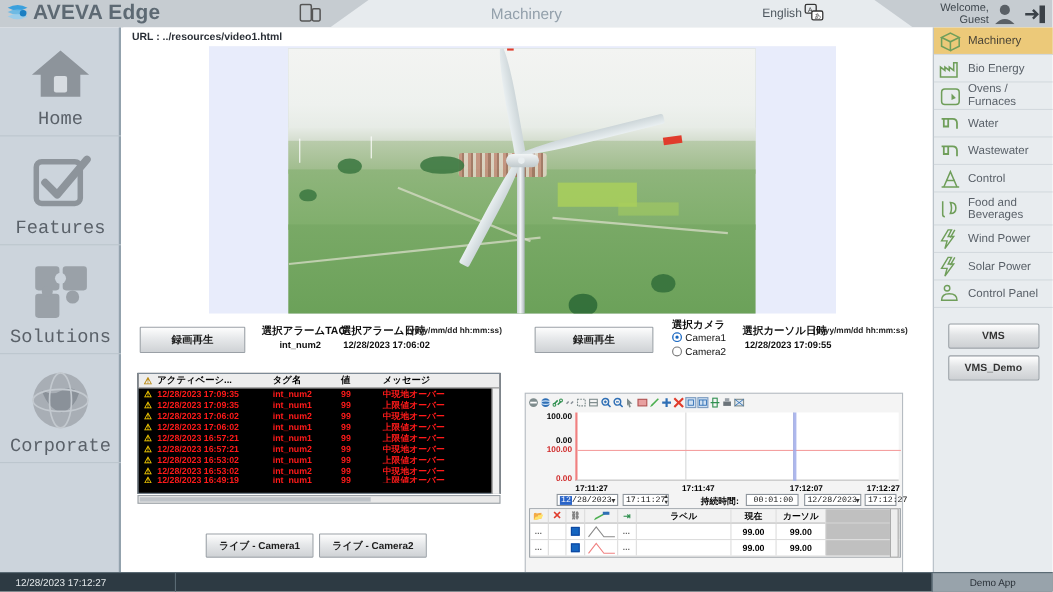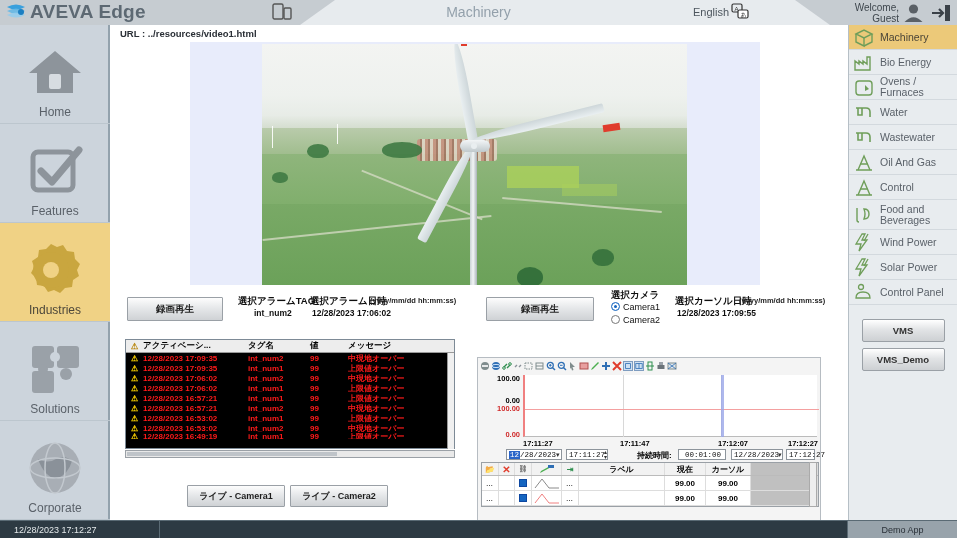--- a/index.html
+++ b/index.html
@@ -62,21 +62,21 @@
   }
   .lnav-item {
     position: relative; width: 110px; height: 99px;
     border-bottom: 1px solid #bcc6ce;
     display: flex; flex-direction: column;
     align-items: center; justify-content: flex-end;
     padding-bottom: 4px;
   }
   .lnav-item.active { background: #f0d285; }
   .lnav-icon { width: 62px; height: 62px; display:block; margin-bottom: 2px; }
-  .lnav-label { font-size: 12px; color: #5a6169; }
+  .lnav-label { font-size: 17px; color: #5a6169; font-family: Liberation Mono, monospace; }
   .lnav-item.active .lnav-label { color: #4d473a; }
 
   
   #rightnav {
     position: absolute; left: 848px; top: 25px; width: 109px; height: 495px;
     background: #e8ecef;
     border-left: 1px solid #b6bfc6;
   }
   .rnav-item {
     position: relative; width: 109px; height: 25px;
@@ -356,28 +356,20 @@
     </div>
 
     <div class="lnav-item">
       <svg class="lnav-icon" viewBox="0 0 62 62">
         <rect x="9" y="12" width="40" height="38" rx="5" fill="none" stroke="#8d949b" stroke-width="5"></rect>
         <path d="M17 31 L28 42 L55 10" fill="none" stroke="#8d949b" stroke-width="7" stroke-linecap="round" stroke-linejoin="round"></path>
       </svg>
       <div class="lnav-label">Features</div>
     </div>
 
-    <div class="lnav-item active">
-      <svg class="lnav-icon" viewBox="0 0 62 62">
-        <path d="M31 6 l6 3 6-2 4 6 7 1 1 7 5 5-3 6 2 6-6 4-1 7-7 1-5 5-6-3-6 2-4-6-7-1-1-7-5-5 3-6-2-6 6-4 1-7 7-1z" fill="#c9a63f" transform="translate(-4,-1)"></path>
-        <circle cx="27" cy="31" r="18" fill="#c9a63f"></circle>
-        <circle cx="27" cy="31" r="8" fill="#f0d285"></circle>
-      </svg>
-      <div class="lnav-label">Industries</div>
-    </div>
 
     <div class="lnav-item">
       <svg class="lnav-icon" viewBox="0 0 62 62">
         <rect x="8" y="8" width="22" height="22" rx="3" fill="#9aa1a8"></rect>
         <rect x="33" y="8" width="22" height="22" rx="3" fill="#9aa1a8"></rect>
         <rect x="8" y="33" width="22" height="22" rx="3" fill="#9aa1a8"></rect>
         <circle cx="31" cy="19" r="5" fill="#ccd4dc"></circle>
         <circle cx="19" cy="31" r="5" fill="#9aa1a8"></circle>
         <circle cx="42" cy="36" r="6" fill="#9aa1a8"></circle>
       </svg>
@@ -742,27 +734,20 @@
     </div>
 
     <div class="rnav-item">
       <svg class="rnav-icon" viewBox="0 0 22 21">
         <path d="M3 6 H13 Q17 6 17 10 V15" fill="none" stroke="#6f9e5a" stroke-width="1.6"></path>
         <path d="M5 6 V13 H9 V6" fill="none" stroke="#6f9e5a" stroke-width="1.6"></path>
       </svg>
       <div class="rnav-label">Wastewater</div>
     </div>
 
-    <div class="rnav-item">
-      <svg class="rnav-icon" viewBox="0 0 22 21">
-        <path d="M5 18 L11 4 L17 18" fill="none" stroke="#6f9e5a" stroke-width="1.4"></path>
-        <path d="M3 18 H19 M7 12 H15" stroke="#6f9e5a" stroke-width="1.4"></path>
-      </svg>
-      <div class="rnav-label">Oil And Gas</div>
-    </div>
 
     <div class="rnav-item">
       <svg class="rnav-icon" viewBox="0 0 22 21">
         <path d="M5 18 L11 4 L17 18" fill="none" stroke="#6f9e5a" stroke-width="1.4"></path>
         <path d="M3 18 H19 M7 12 H15" stroke="#6f9e5a" stroke-width="1.4"></path>
       </svg>
       <div class="rnav-label">Control</div>
     </div>
 
     <div class="rnav-item" style="height:30px">

